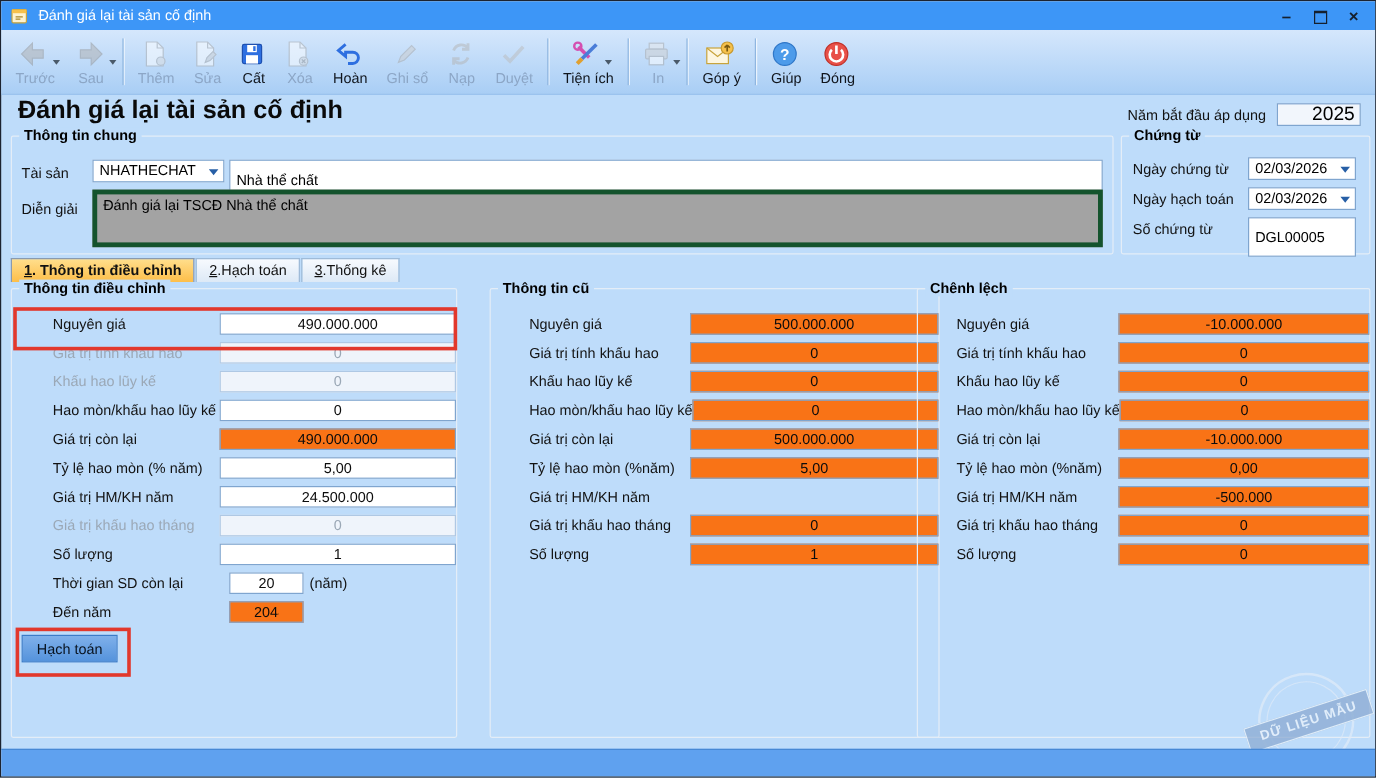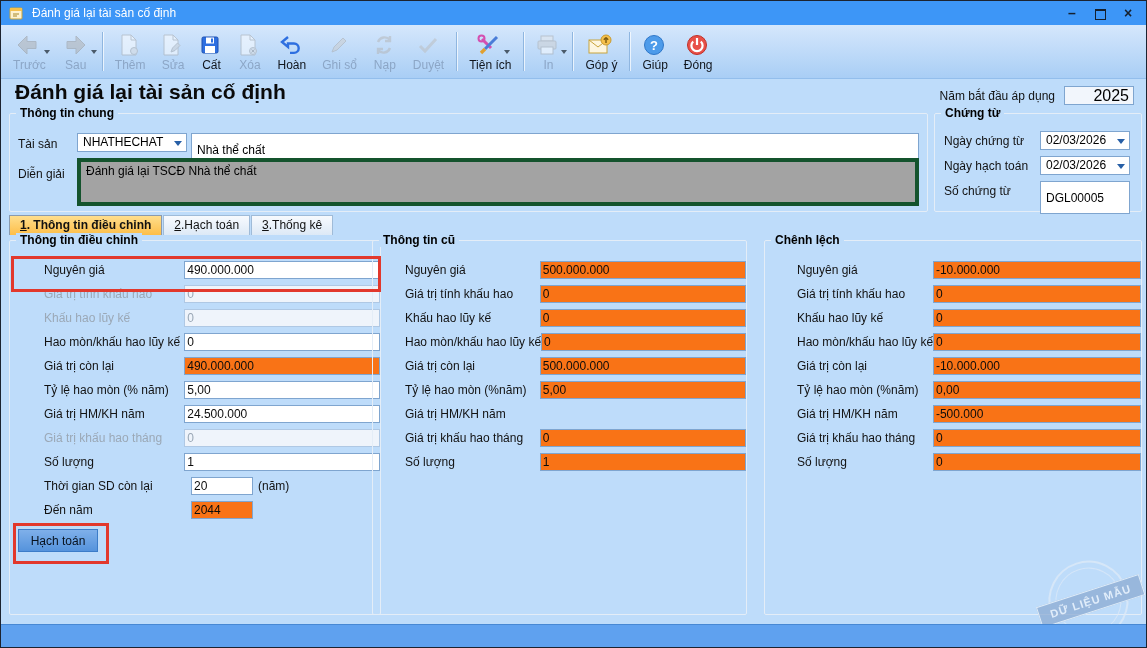--- a/index.html
+++ b/index.html
@@ -24,41 +24,41 @@
   
   .page-title{position:absolute;left:14px;top:79px;font-size:21px;font-weight:bold;color:#0a0a0a;}
   .apply-year{position:absolute;top:85px;right:12px;display:flex;align-items:center;gap:9px;font-size:12px;}
   .apply-year input{width:70px;height:19px;border:1px solid #7FA5CF;background:#F2F6FC;text-align:right;font-size:16px;font-family:inherit;padding:0 4px;box-sizing:border-box;}
   
   .groupbox{position:absolute;border:1px solid #E4EDF7;border-radius:2px;}
   .gb-legend{position:absolute;top:-8px;left:6px;padding:0 4px;font-weight:bold;font-size:12px;background:#BEDCFA;white-space:nowrap;}
   .gb-chung{left:8px;top:112px;width:917px;height:97px;}
   .gb-chungtu{left:933px;top:112px;width:206px;height:97px;}
   .gb-fs1{left:8px;top:239px;width:370px;height:373px;}
-  .gb-fs2{left:371px;top:239px;width:373px;height:373px;}
+  .gb-fs2{left:407px;top:239px;width:373px;height:373px;}
   .gb-fs3{left:763px;top:239px;width:376px;height:373px;}
   
   .lbl{font-size:12px;color:#121212;white-space:nowrap;}
   .combo{position:absolute;height:19px;border:1px solid #7FA5CF;background:#fff;box-sizing:border-box;font-size:12px;line-height:17px;padding:0 16px 0 5px;}
   .combo .cc{position:absolute;right:4px;top:7px;width:0;height:0;border-left:4px solid transparent;border-right:4px solid transparent;border-top:5px solid #275FA6;}
   .tfield{position:absolute;height:33px;border:1px solid #7FA5CF;background:#fff;font-size:12px;font-family:inherit;padding:0 5px;box-sizing:border-box;}
   .tarea{position:absolute;border:4px solid #14532d;background:#a3a3a3;font-size:12px;font-family:inherit;padding:2px 5px;box-sizing:border-box;resize:none;overflow:hidden;}
   
   .tabs{position:absolute;left:8px;top:214px;display:flex;}
   .tab{font-size:12px;height:19px;line-height:19px;padding:0 10px;border:1px solid #9FBBD8;border-bottom:none;background:linear-gradient(#F7FAFE,#DDE9F6);margin-right:1px;color:#111;}
   .tab.active{background:linear-gradient(#FFDE8C,#FDBE49);font-weight:bold;border-color:#8A9AAE;text-align:right;}
   .tab .u{text-decoration:underline;}
   
   .rows{position:absolute;left:0;top:17px;right:0;}
   .frow{display:flex;align-items:center;height:24px;margin-left:26px;}
   .flabel{font-size:12px;color:#121212;white-space:nowrap;overflow:visible;}
   .fs1 .frow{padding-left:8px;}  .fs1 .flabel{width:147px;}
   .fs2 .frow{padding-left:6px;}  .fs2 .flabel{width:142px;}
   .fs3 .frow{padding-left:6px;}  .fs3 .flabel{width:144px;}
-  .ffield{height:18px;border:1px solid #7FA5CF;background:#fff;font-size:12px;font-family:inherit;text-align:left;padding:0 2px;box-sizing:border-box;color:#0c0c0c;}
+  .ffield{height:18px;border:1px solid #7FA5CF;background:#fff;font-size:12px;font-family:inherit;text-align:center;padding:0 20px;box-sizing:border-box;color:#0c0c0c;}
   .fs1 .ffield{width:205px;}
   .fs2 .ffield{width:217px;}
   .fs3 .ffield{width:220px;}
   .frow.readonly .ffield{background:#f97316;}
   .frow.disabled .flabel{color:#9BA8B6;}
   .frow.disabled .ffield{background:#EFF4FB;color:#9BA8B6;border-color:#AFC8E4;}
   .frow.short .ffield{width:62px !important;}
   .fsuffix{font-size:12px;margin-left:5px;color:#121212;}
   
   .btn-hachtoan{position:absolute;left:8px;top:288px;width:80px;height:23px;background:linear-gradient(#7FB0EA,#5593DC);

